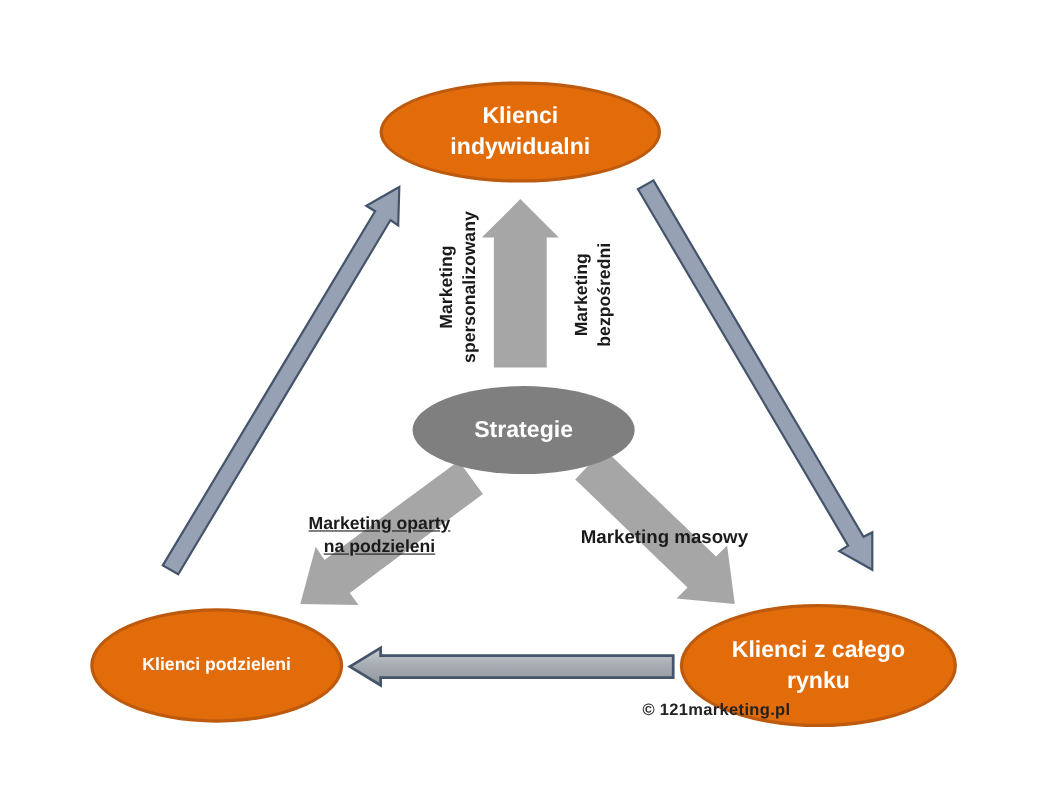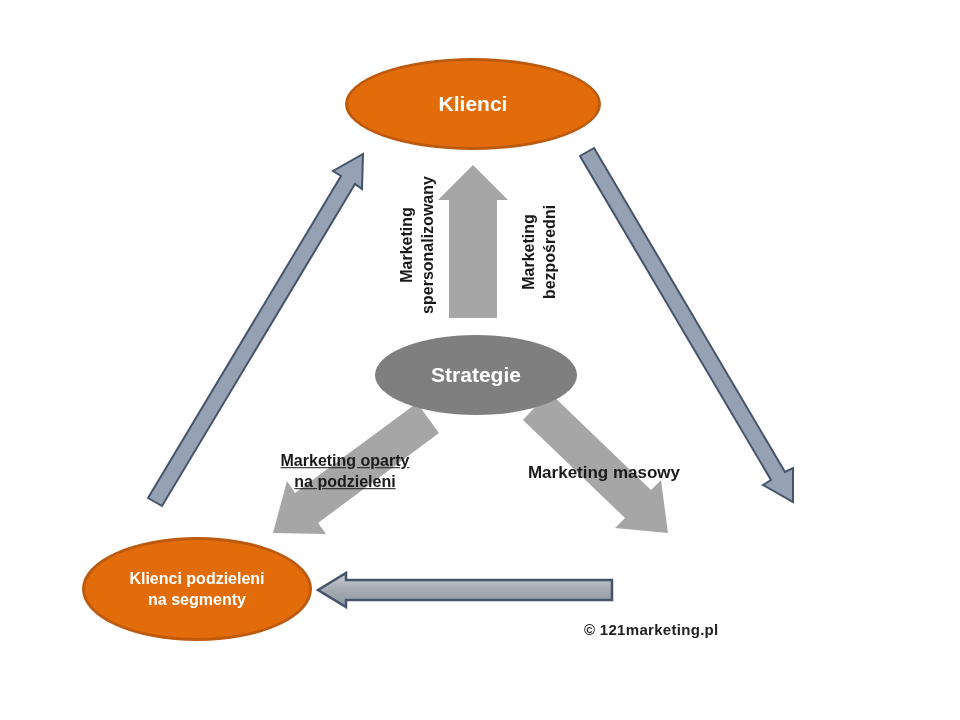--- a/index.html
+++ b/index.html
@@ -7,21 +7,21 @@
     --gray-arrow:#A6A6A6; --outer-arrow-fill:#96A2B4; --outer-arrow-border:#44546A;
     --label-color:#1A1A1A; --node-text:#FFFFFF; --bg:#FFFFFF;
   }
   *{box-sizing:border-box; margin:0; padding:0;}
   html,body{width:960px;height:720px;}
   body{
     background:var(--bg);
     font-family:"Liberation Sans", sans-serif;
     position:relative; overflow:hidden;
   }
-  .stage{position:absolute; inset:0; width:960px; height:592px;}
+  .stage{position:absolute; inset:0; width:960px; height:592px;margin-top:16px;}
   svg.arrows{position:absolute; left:0; top:0; z-index:0;}
   .g-arrow{fill:var(--gray-arrow); stroke:none;}
   .o-arrow{fill:var(--outer-arrow-fill); stroke:var(--outer-arrow-border); stroke-width:2;}
   .b-arrow{fill:url(#gradBottom); stroke:var(--outer-arrow-border); stroke-width:2.5;}
   .node{
     position:absolute; z-index:1; border-radius:50%;
     background:var(--node-fill); border:3px solid var(--node-border);
     display:flex; flex-direction:column; align-items:center; justify-content:center;
     color:var(--node-text); font-weight:bold; font-size:21px; line-height:1.32;
     text-align:center;
@@ -62,31 +62,35 @@
     <polygon class="o-arrow" points="594,148 785,472 793,468 793,502 763,485 771,480 580,156"></polygon>
     <polygon class="b-arrow" points="318,590 346,573 346,580 612,580 612,600 346,600 346,607"></polygon>
 
     <polygon class="g-arrow" points="473,165 508,200 497,200 497,318 449,318 449,200 438,200"></polygon>
     <polygon class="g-arrow" points="417,403 295,493 287,481 273,533 326,534 318,523 439,433"></polygon>
     <polygon class="g-arrow" points="549,392 651,490 661,480 668,533 615,528 625,518 523,420"></polygon>
   </svg>
 
   <div class="node" style="left:345px; top:58px; width:256px; height:92px;">
     <span>Klienci</span>
+    <span>indywidualni</span>
   </div>
 
   <div class="node hub" style="left:375px; top:335px; width:202px; height:80px;">
     <span>Strategie</span>
   </div>
 
   <div class="node" style="left:82px; top:537px; width:230px; height:104px; font-size:16px;text-align:right;">
     <span>Klienci podzieleni</span>
-    <span>na segmenty</span>
   </div>
 
+  <div class="node" style="left:618px; top:533px; width:252px; height:112px;">
+    <span>Klienci z całego</span>
+    <span>rynku</span>
+  </div>
 
   <div class="edge-label rot" style="left:418px; top:245px;">
     <span>Marketing</span>
     <span>spersonalizowany</span>
   </div>
 
   <div class="edge-label rot" style="left:540px; top:252px;">
     <span>Marketing</span>
     <span>bezpośredni</span>
   </div>

